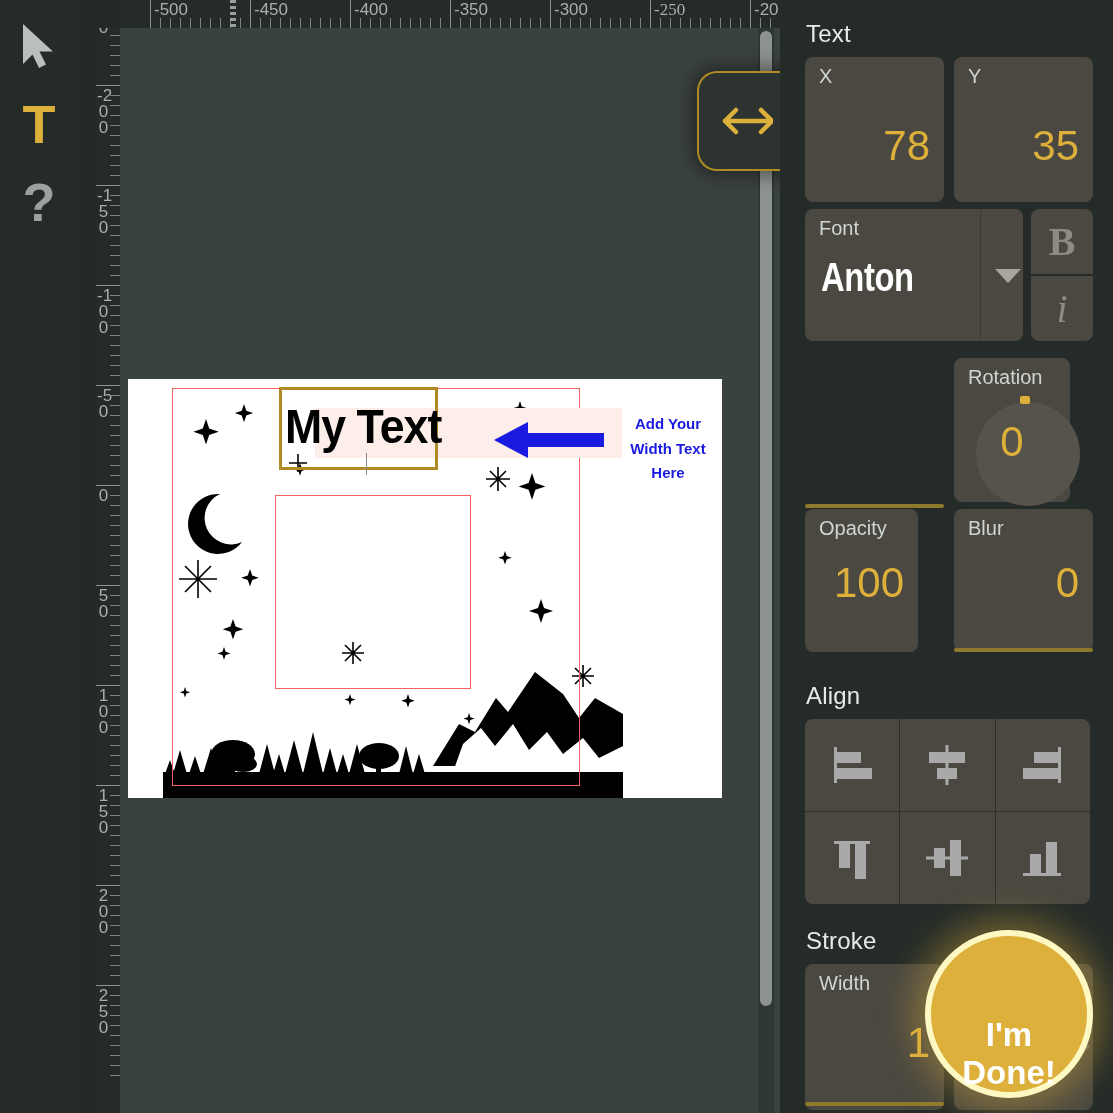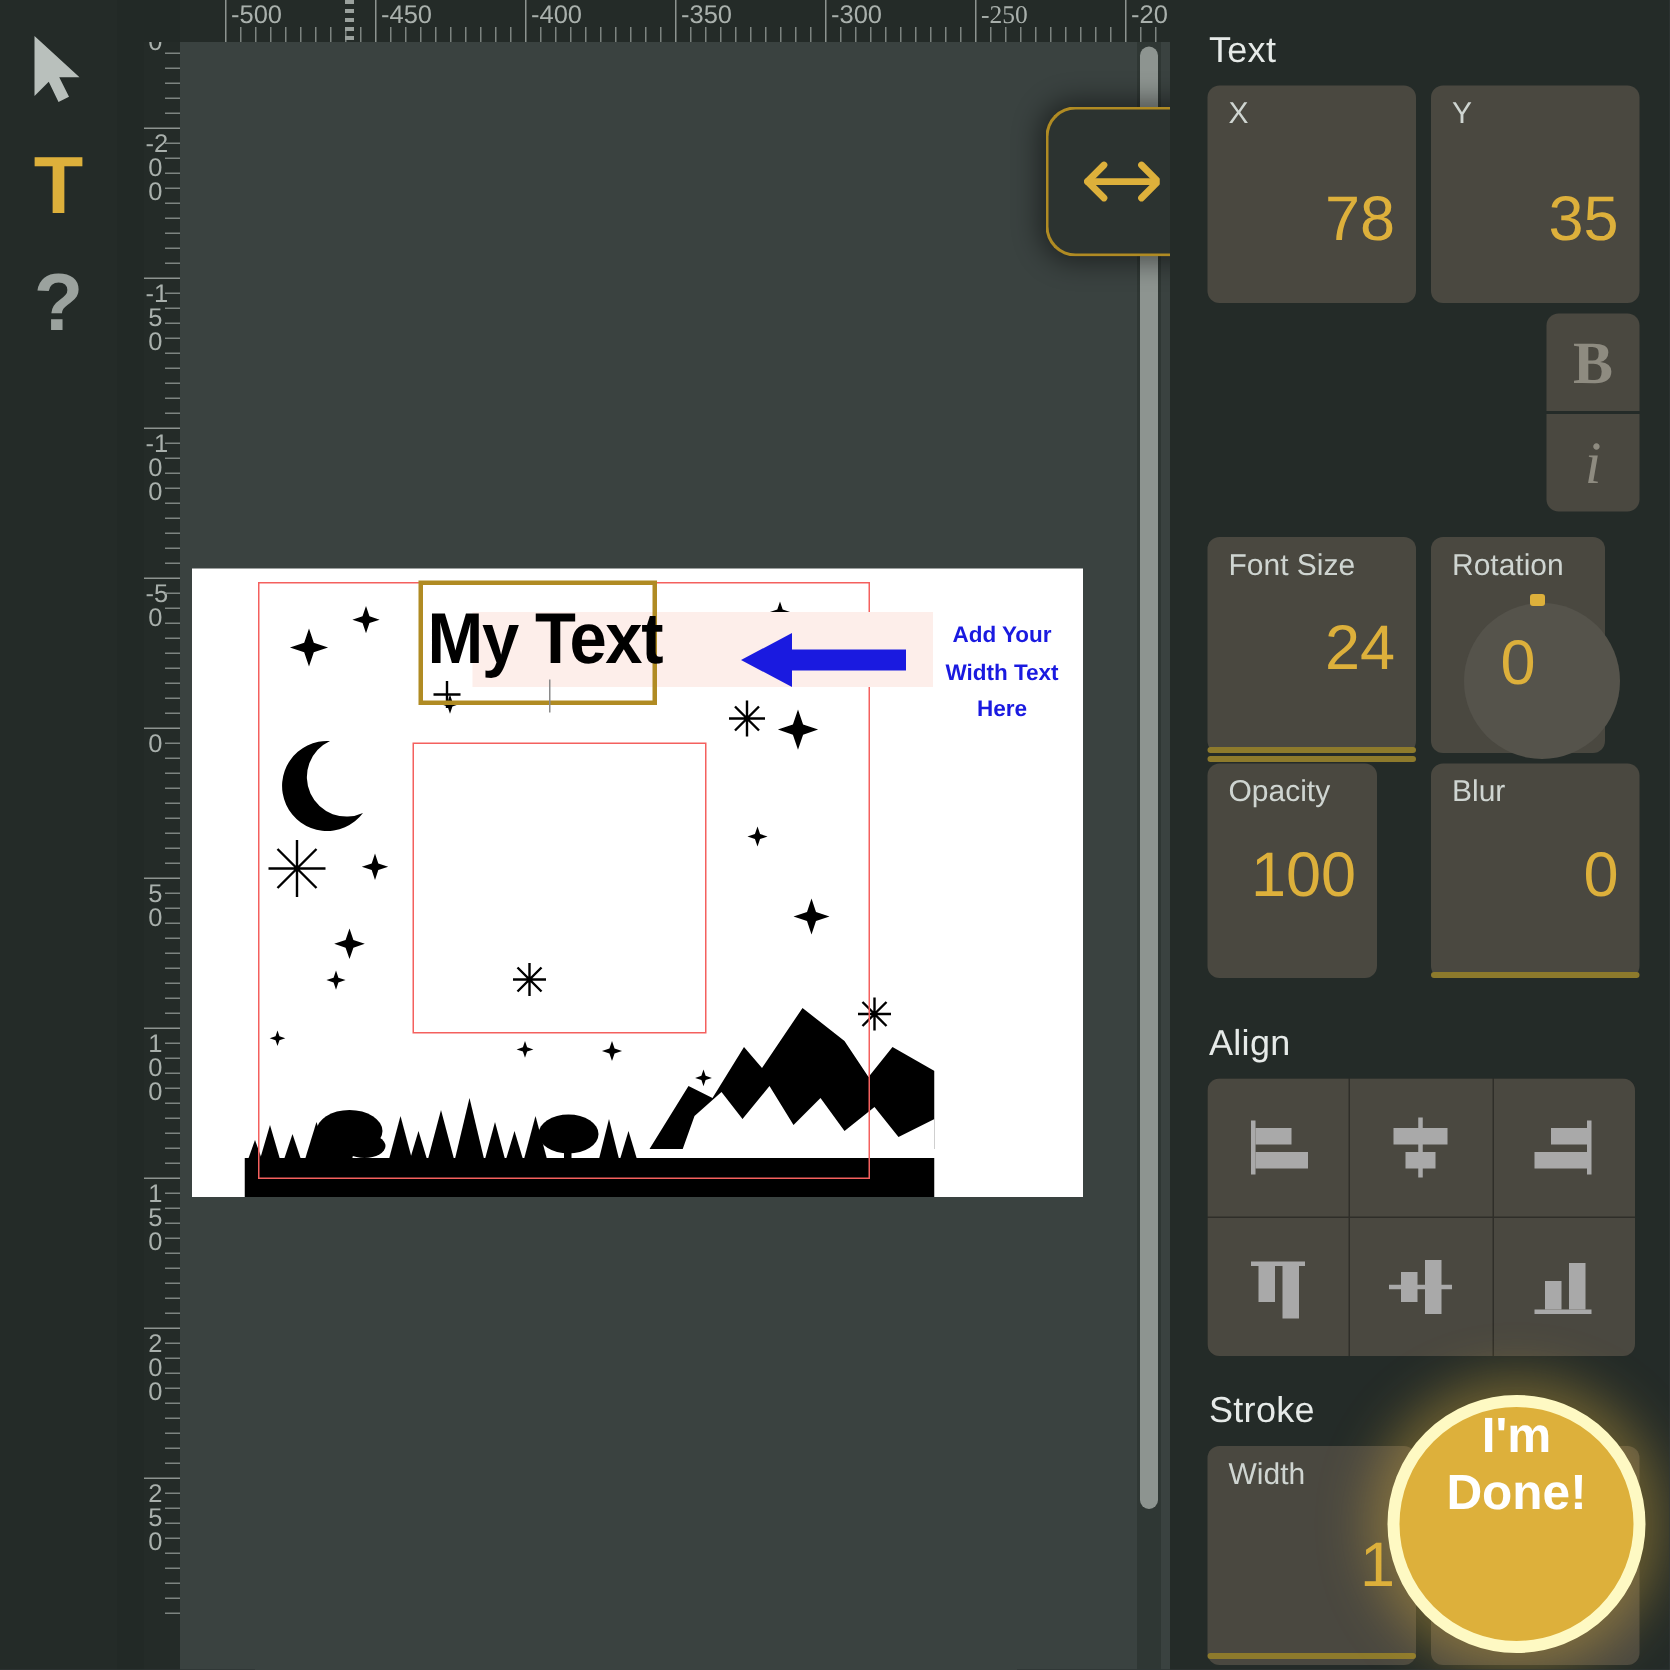--- a/index.html
+++ b/index.html
@@ -66,22 +66,22 @@
   .card-value{position:absolute;left:0;right:14px;color:#ddb03b;font-size:42px;text-align:right;line-height:1;}
   .card-underline{position:absolute;left:0;bottom:-4px;height:4px;background:#8d7a2c;border-radius:2px;}
   .btn-square{position:absolute;background:#4a4840;display:flex;align-items:center;justify-content:center;}
   .bi-letter{color:#8e8b80;}
   .align-grid{position:absolute;background:#4a4840;border-radius:8px;overflow:hidden;display:grid;
      grid-template-columns:1fr 1fr 1fr;grid-template-rows:1fr 1fr;gap:1px;background:#2f2e29;}
   .align-cell{background:#4a4840;display:flex;align-items:center;justify-content:center;cursor:pointer;}
   #rot-knob{position:absolute;left:22px;top:44px;width:104px;height:104px;border-radius:50%;background:#55534b;}
   #rot-tick{position:absolute;left:66px;top:38px;width:10px;height:8px;background:#ddb03b;border-radius:2px;}
   #done-btn{position:absolute;left:925px;top:930px;width:156px;height:156px;border-radius:50%;
-     background:#ddb03b;border:8px solid #fef9c3;box-shadow:0 0 34px 12px rgba(221,176,59,.40);
-     display:flex;align-items:flex-start;justify-content:center;cursor:pointer;z-index:40;}
+     background:#ddb03b;border:6px solid #fef9c3;box-shadow:0 0 34px 12px rgba(221,176,59,.40);
+     display:flex;align-items:flex-end;justify-content:center;cursor:pointer;z-index:40;}
   #done-label{color:#fff;font-size:33px;font-weight:bold;line-height:38px;text-align:center;}
   .chev{width:0;height:0;border-left:13px solid transparent;border-right:13px solid transparent;border-top:14px solid #a9a79c;}
 </style>
 </head>
 <body>
 
 <div id="app">
 
   <div id="toolbar">
     <div class="tool" style="top:8px;">
@@ -393,34 +393,35 @@
     <div class="card" style="left:25px;top:57px;width:139px;height:145px;">
       <span class="card-label">X</span>
       <span class="card-value" style="top:68px;">78</span>
     </div>
 
     <div class="card" style="left:174px;top:57px;width:139px;height:145px;">
       <span class="card-label">Y</span>
       <span class="card-value" style="top:68px;">35</span>
     </div>
 
+    <div class="card" style="left:25px;top:209px;width:218px;height:132px;">
+      <span class="card-label">Font</span>
+      <span style="position:absolute;left:16px;top:46px;color:#fff;font-size:40px;font-weight:bold;letter-spacing:-0.5px;transform:scaleX(0.82);transform-origin:left top;">Anton</span>
+      <span style="position:absolute;left:175px;top:0;width:1px;height:132px;background:#3d3b35;"></span>
+      <span class="chev" style="position:absolute;left:190px;top:60px;"></span>
+    </div>
 
     <div class="btn-square" style="left:251px;top:209px;width:62px;height:65px;border-radius:8px 8px 0 0;">
       <span class="bi-letter" style="font-family:'Liberation Serif',serif;font-size:40px;font-weight:bold;">B</span>
     </div>
 
     <div class="btn-square" style="left:251px;top:276px;width:62px;height:65px;border-radius:0 0 8px 8px;">
       <span class="bi-letter" style="font-family:'Liberation Serif',serif;font-size:40px;font-style:italic;">i</span>
     </div>
 
-    <div class="card" style="left:25px;top:358px;width:139px;height:144px;">
-      <span class="card-label">Font Size</span>
-      <span class="card-value" style="top:53px;">24</span>
-      <span class="card-underline" style="left:0;width:139px;bottom:0;"></span>
-    </div>
 
     <div class="card" style="left:174px;top:358px;width:116px;height:144px;">
       <span class="card-label">Rotation</span>
       <div id="rot-knob"></div>
       <div id="rot-tick"></div>
       <span style="position:absolute;left:0;right:0;top:63px;text-align:center;color:#ddb03b;font-size:42px;line-height:1;">0</span>
     </div>
 
     <div class="card" style="left:25px;top:509px;width:113px;height:143px;">
       <span class="card-label">Opacity</span>

